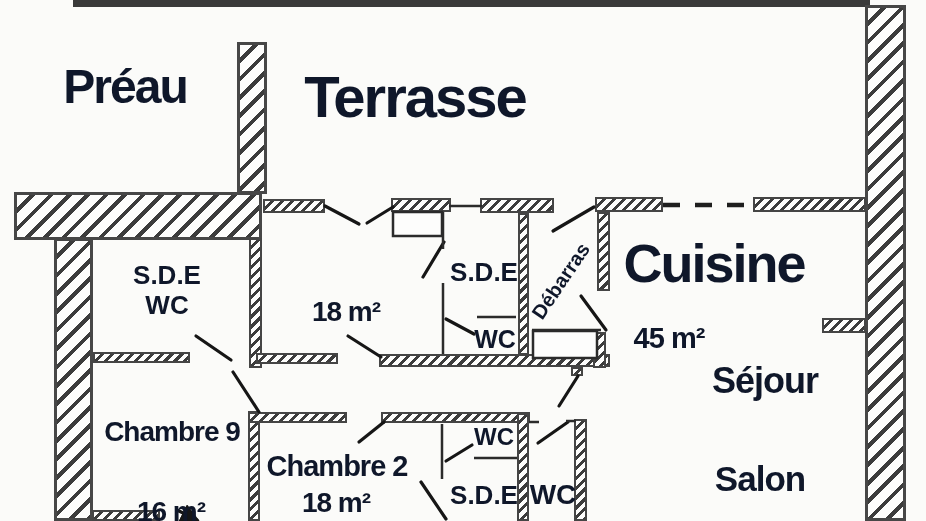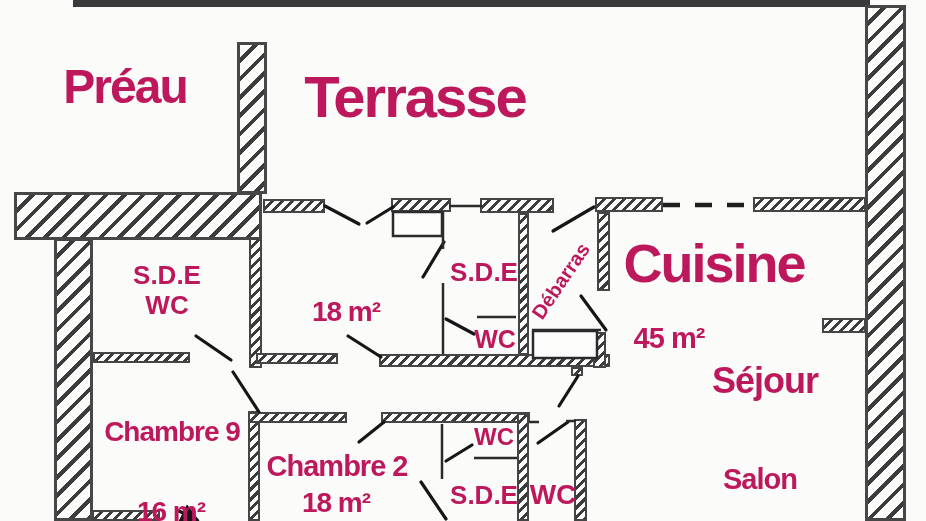--- a/index.html
+++ b/index.html
@@ -1,20 +1,20 @@
 <!DOCTYPE html>
 <html><head>
 <meta charset="utf-8">
 <style>
   html,body{margin:0;padding:0;background:#e8e8e6;}
   #plan{
     position:relative;width:926px;height:521px;overflow:hidden;
     background:#fbfbf9;
     font-family:"Liberation Sans", sans-serif;
-    color:#be185d;
+    color:#0f172a;
   }
   
   .wall{
     position:absolute;box-sizing:border-box;
     background-color:#fdfdfc;
     background-image:repeating-linear-gradient(135deg, rgba(0,0,0,0) 0 9px, #3c3c3c 9px 13px);
     border:3px solid #474747;
   }
   
   .wallt{
@@ -118,21 +118,21 @@
   <div class="lbl area" style="left:346px;top:312px;">18 m²</div>
 
   <div class="lbl small" style="left:484px;top:273px;">S.D.E</div>
   <div class="lbl small" style="left:495px;top:339px;font-size:25px;">WC</div>
 
   <div class="lbl rot" style="left:561px;top:281px;">Débarras</div>
 
   <div class="lbl big" style="left:714px;top:263px;font-size:54px;">Cuisine</div>
   <div class="lbl area" style="left:669px;top:338px;font-size:29px;">45 m²</div>
   <div class="lbl room" style="left:765px;top:381px;font-size:36px;">Séjour</div>
-  <div class="lbl room" style="left:760px;top:479px;font-size:29px;">Salon</div>
+  <div class="lbl room" style="left:760px;top:479px;font-size:35px;">Salon</div>
 
   <div class="lbl room" style="left:172px;top:432px;font-size:28px;">Chambre 9</div>
   <div class="lbl area" style="left:171px;top:469px;margin-top:43px;">16 m²</div>
 
   <div class="lbl room" style="left:337px;top:466px;">Chambre 2</div>
   <div class="lbl area" style="left:336px;top:503px;">18 m²</div>
 
   <div class="lbl small" style="left:484px;top:496px;">S.D.E</div>
   <div class="lbl small" style="left:553px;top:495px;font-weight:bold;font-size:28px;">WC</div>
   <div class="lbl small" style="left:494px;top:437px;font-size:24px;">WC</div>

